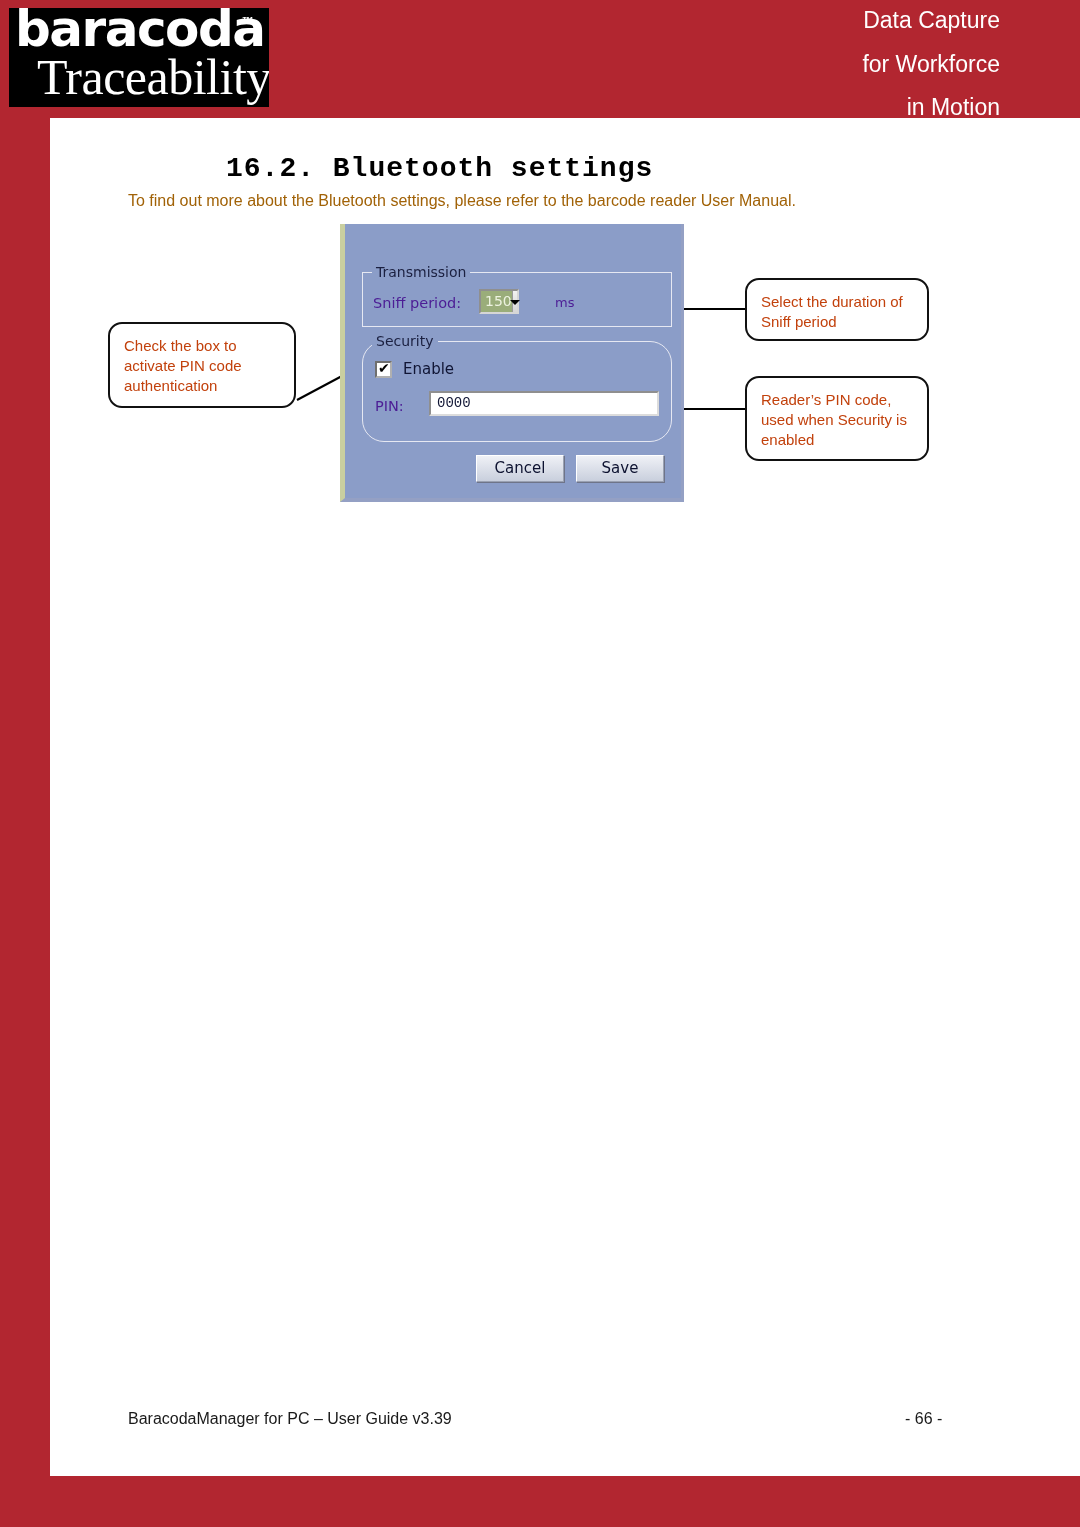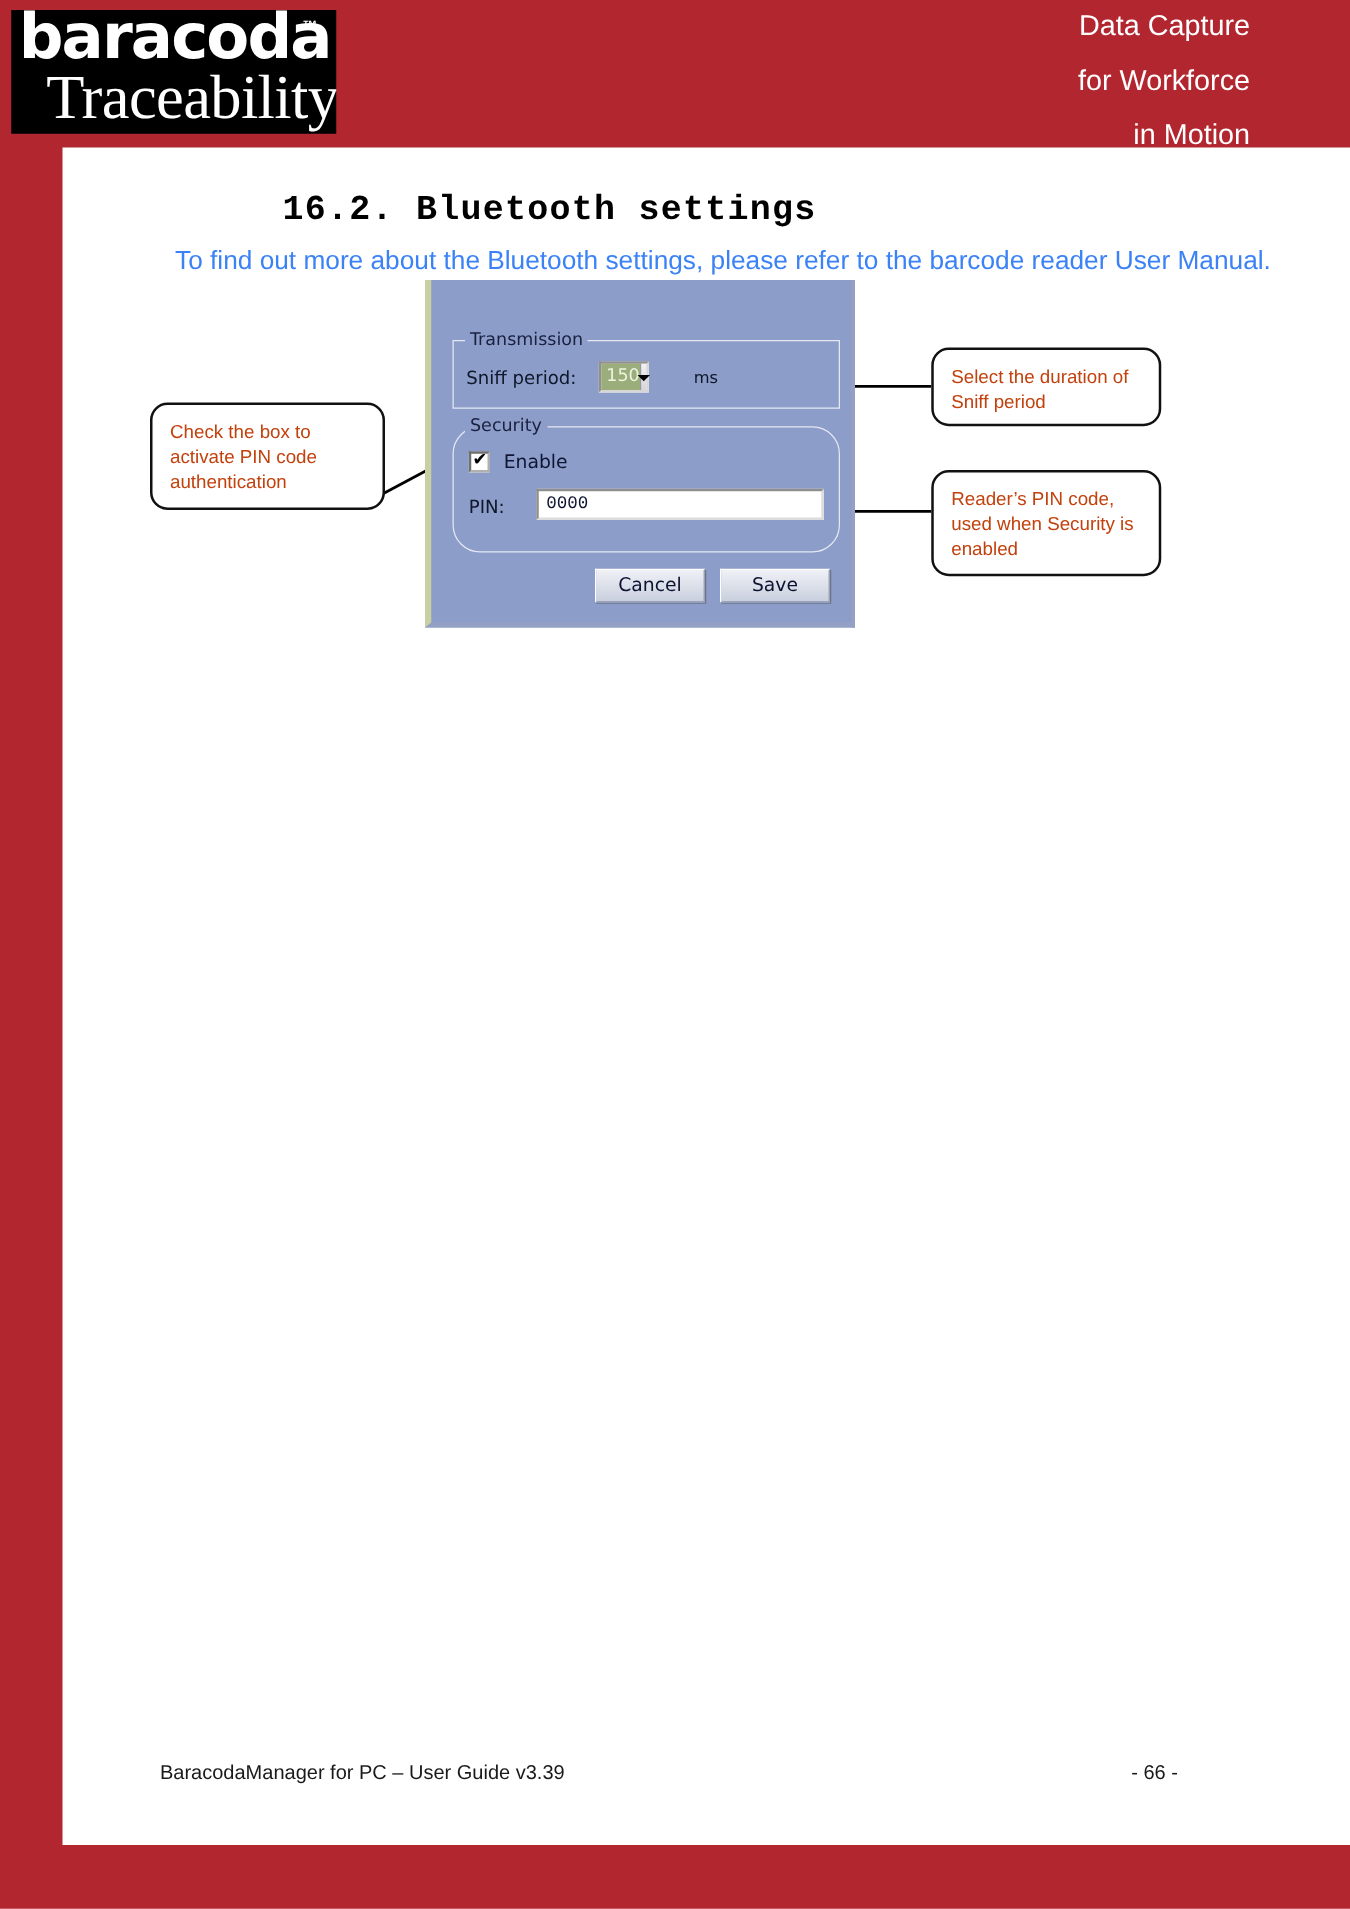--- a/index.html
+++ b/index.html
@@ -84,23 +84,23 @@
     left: 176px; top: 16px;
     font-family: "Liberation Mono", "DejaVu Sans Mono", monospace;
     font-size: 28px;
     font-weight: bold;
     color: #000000;
     letter-spacing: 1px;
     white-space: nowrap;
   }
   #intro-paragraph {
     position: absolute;
-    left: 90px; top: 58px;
-    font-size: 21px;
-    color: #3b82f6;
+    left: 78px; top: 58px;
+    font-size: 16px;
+    color: #a16207;
     white-space: nowrap;
   }
 
   
   #bt-dialog {
     position: absolute;
     left: 290px; top: 106px;
     width: 344px;
     height: 278px;
     background: #8b9dc8;
@@ -166,21 +166,21 @@
     width: 310px; height: 55px;
   }
   #security-group {
     left: 17px; top: 117px;
     width: 310px; height: 101px; border-radius: 22px;
   }
 
   .field-label {
     position: absolute;
     font-size: 14.5px;
-    color: #0f172a;
+    color: #4c1d95;
     font-family: "DejaVu Sans", sans-serif;
     white-space: nowrap;
   }
 
   
   #sniff-period-label { left: 10px; top: 22px; }
   #sniff-period-combo {
     position: absolute;
     left: 116px; top: 16px;
     width: 40px; height: 25px;
@@ -293,21 +293,21 @@
     background: #ffffff;
     box-sizing: border-box;
     font-size: 15px;
     color: #c2410c;
     line-height: 1.33;
     padding: 12px 14px;
     font-family: "Liberation Sans", sans-serif;
   }
   #callout-pin-activate {
     left: 58px; top: 204px;
-    width: 188px; height: 86px; margin-left: 12px;
+    width: 188px; height: 86px;
   }
   #callout-sniff-duration {
     left: 695px; top: 160px;
     width: 184px; height: 63px;
   }
   #callout-pin-code {
     left: 695px; top: 258px;
     width: 184px; height: 85px;
   }
 

